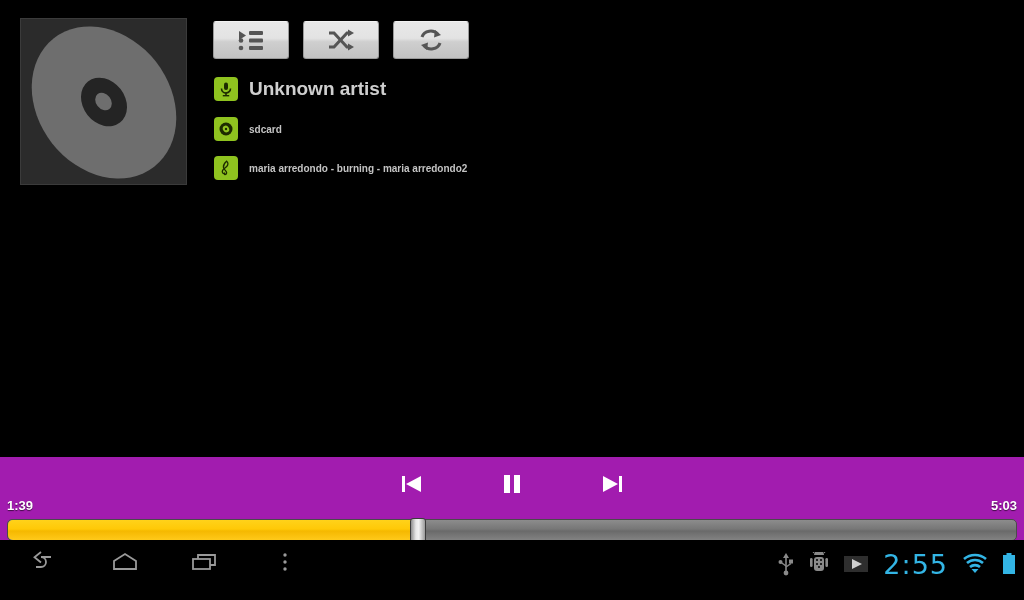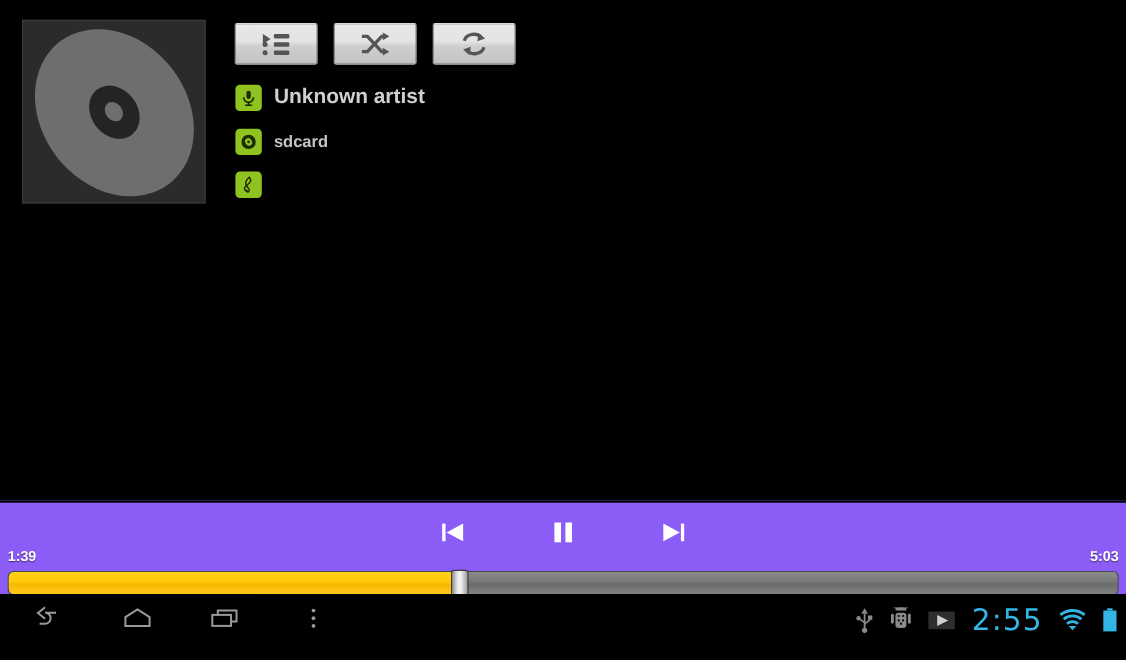--- a/index.html
+++ b/index.html
@@ -122,34 +122,34 @@
   .meta-label {
     margin-left: 11px;
     color: #cccccc;
     font-weight: bold;
   }
   .meta-row.primary .meta-label {
     font-size: 19px;
     color: #cfcfcf;
   }
   .meta-row.secondary .meta-label {
-    font-size: 15px;
+    font-size: 10px;
     color: #c4c4c4;
   }
   .meta-row.primary { margin-bottom: 16px; }
   .meta-row.secondary { margin-bottom: 15px; }
 
   
   #player-bar {
     position: absolute;
     left: 0;
     top: 455px;
     width: 1024px;
     height: 97px;
-    background: #8b5cf6;
+    background: #a21caf;
     border-top: 2px solid #000;
   }
   #transport {
     position: absolute;
     left: 0;
     top: 12px;
     width: 1024px;
     display: flex;
     align-items: center;
     justify-content: center;
@@ -328,20 +328,21 @@
       </span>
       <span class="meta-label">sdcard</span>
     </div>
 
     <div class="meta-row secondary">
       <span class="meta-icon">
         <svg width="16" height="16" viewBox="0 0 16 16">
           <path d="M8.6 1.2 C6.4 3 5.2 5 5.4 7.2 C5.6 9.6 8.4 10.6 8.6 12.6 C8.7 14 7.6 14.8 6.6 14.4 C5.9 14.1 5.8 13.2 6.4 13 M8.6 1.2 C10.2 2.4 10.4 4.6 8.9 6.2 C7.4 7.8 5.4 9 4.6 10.4 C3.6 12.2 5 14 6.8 13.6" stroke="#1d2b00" stroke-width="1.3" fill="none" stroke-linecap="round"></path>
         </svg>
       </span>
+      <span class="meta-label">maria arredondo - burning - maria arredondo2</span>
     </div>
 
   </div>
 </div>
 
 <div id="player-bar">
 
   <div id="transport">
     <div class="tr-btn">
       <span>

